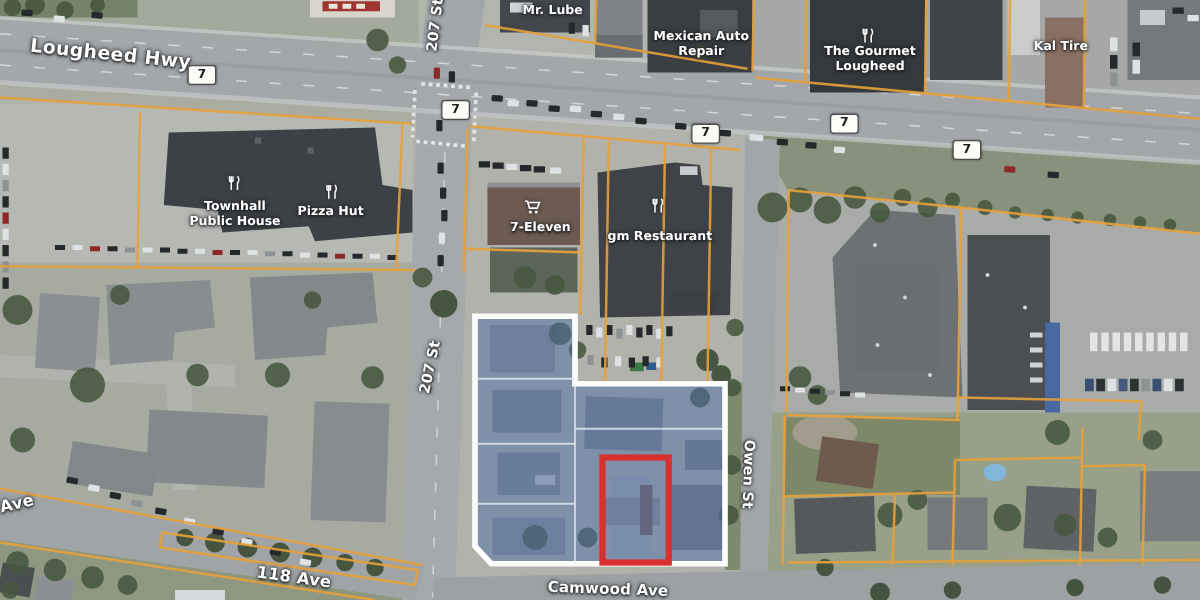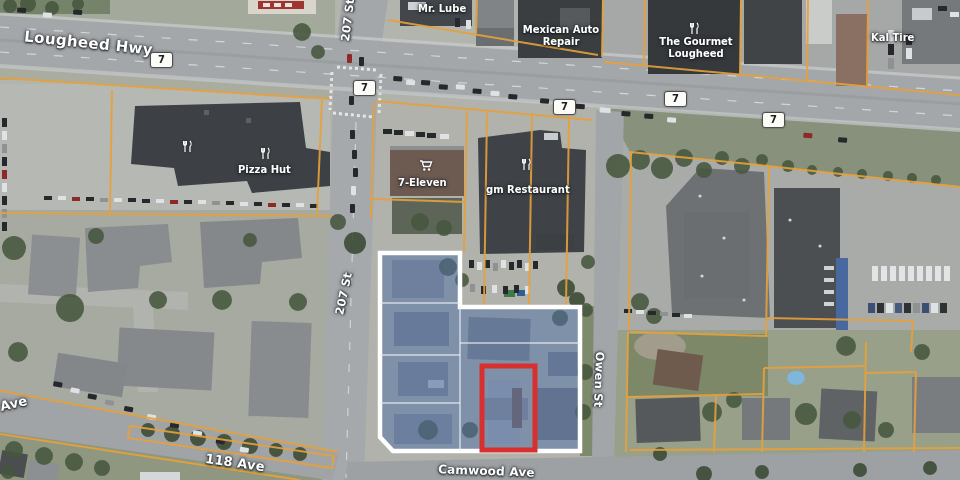--- a/index.html
+++ b/index.html
@@ -429,39 +429,43 @@
 
   <svg class="poi-icon" style="left:689px;top:22px;" width="11" height="13" viewBox="0 0 11 13">
     <path d="M3 1v4.2M1.6 1v3a1.4 1.4 0 0 0 2.8 0V1M3 5.2V12" stroke="#fff" stroke-width="1.2" fill="none"></path>
     <path d="M8 1c1.4 1.6 1.4 4.2 0 5.6V12" stroke="#fff" stroke-width="1.2" fill="none"></path>
   </svg>
   <div class="map-label biz center" style="left:642px;top:36px;width:108px;white-space:normal;">
     <div>The Gourmet</div>
     <div>Lougheed</div>
   </div>
 
-  <div class="map-label biz" style="left:827px;top:32px;margin-left:44px;">Kal Tire</div>
+  <div class="map-label biz" style="left:827px;top:32px;">Kal Tire</div>
 
   <svg class="poi-icon" style="left:182px;top:140px;" width="11" height="13" viewBox="0 0 11 13">
     <path d="M3 1v4.2M1.6 1v3a1.4 1.4 0 0 0 2.8 0V1M3 5.2V12" stroke="#fff" stroke-width="1.2" fill="none"></path>
     <path d="M8 1c1.4 1.6 1.4 4.2 0 5.6V12" stroke="#fff" stroke-width="1.2" fill="none"></path>
   </svg>
+  <div class="map-label biz center" style="left:132px;top:160px;width:112px;white-space:normal;">
+    <div>Townhall</div>
+    <div>Public House</div>
+  </div>
 
   <svg class="poi-icon" style="left:260px;top:147px;" width="11" height="13" viewBox="0 0 11 13">
     <path d="M3 1v4.2M1.6 1v3a1.4 1.4 0 0 0 2.8 0V1M3 5.2V12" stroke="#fff" stroke-width="1.2" fill="none"></path>
     <path d="M8 1c1.4 1.6 1.4 4.2 0 5.6V12" stroke="#fff" stroke-width="1.2" fill="none"></path>
   </svg>
   <div class="map-label biz" style="left:238px;top:164px;">Pizza Hut</div>
 
   <svg class="poi-icon" style="left:419px;top:160px;" width="14" height="12" viewBox="0 0 14 12">
     <path d="M1 1h2l1.6 5.5h6.2L12.6 2H4" stroke="#fff" stroke-width="1.3" fill="none"></path>
     <circle cx="5.3" cy="9.5" r="1.2" fill="#fff"></circle>
       <circle cx="10" cy="9.5" r="1.2" fill="#fff"></circle>
   </svg>
-  <div class="map-label biz" style="left:398px;top:177px;">7-Eleven</div>
+  <div class="map-label biz" style="left:408px;top:177px;">7-Eleven</div>
 
   <svg class="poi-icon" style="left:521px;top:158px;" width="11" height="13" viewBox="0 0 11 13">
     <path d="M3 1v4.2M1.6 1v3a1.4 1.4 0 0 0 2.8 0V1M3 5.2V12" stroke="#fff" stroke-width="1.2" fill="none"></path>
     <path d="M8 1c1.4 1.6 1.4 4.2 0 5.6V12" stroke="#fff" stroke-width="1.2" fill="none"></path>
   </svg>
   <div class="map-label biz" style="left:486px;top:184px;">gm Restaurant</div>
 
   <div class="map-label street" style="left:352px;top:28px;transform:rotate(-83deg);transform-origin:0 100%;">207 St</div>
   <div class="map-label street" style="left:346px;top:302px;transform:rotate(-78deg);transform-origin:0 100%;">207 St</div>
   <div class="map-label street" style="left:607px;top:352px;transform:rotate(92deg);transform-origin:0 0;">Owen St</div>

